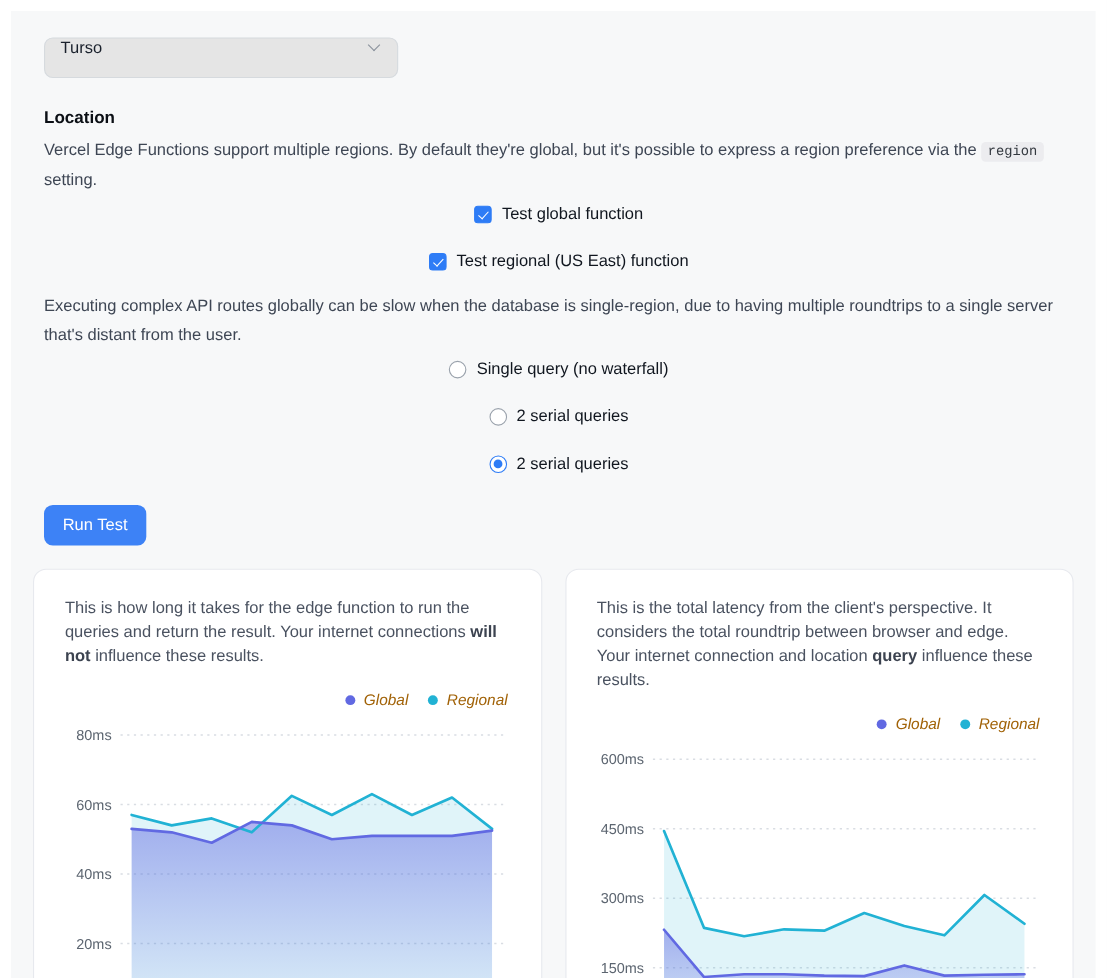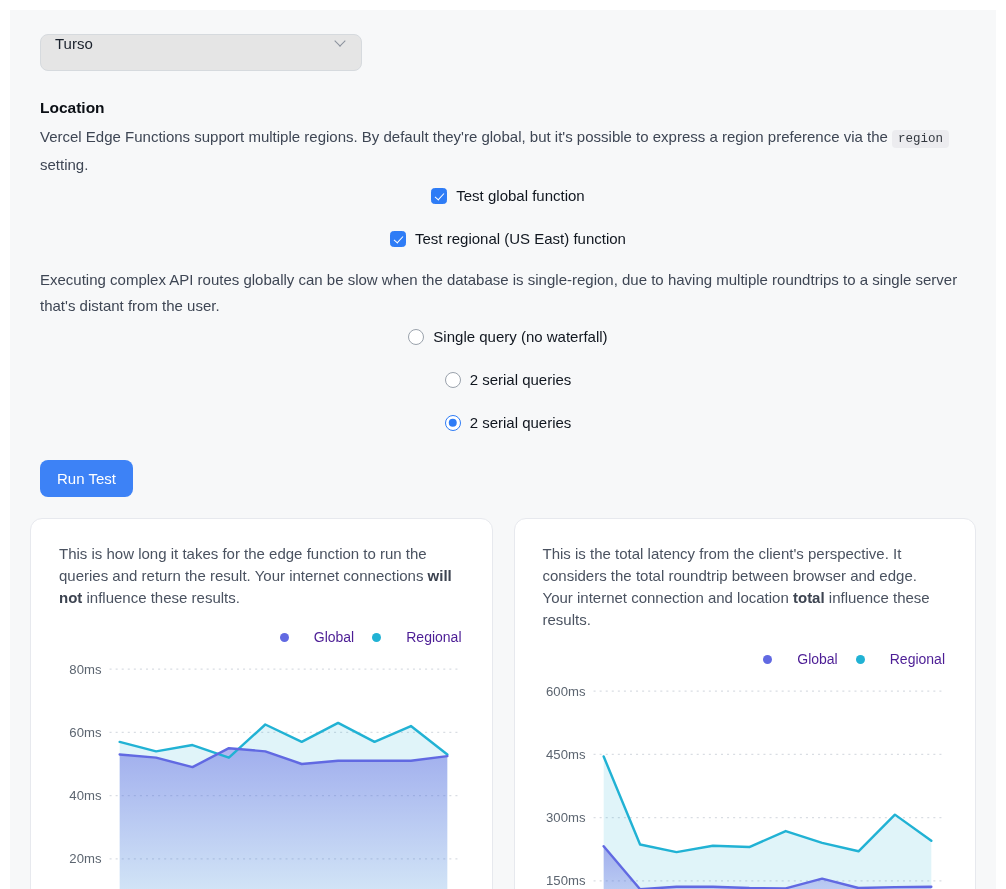--- a/index.html
+++ b/index.html
@@ -42,21 +42,21 @@
   .run-btn { margin:29px 0 0 10px; background:#3d82f6; color:#fff; border:none; border-radius:8px;
              padding:10px 17px; font-size:15px; font-weight:500; font-family:"Liberation Sans",sans-serif; cursor:pointer; }
 
   .cards { display:grid; grid-template-columns:1fr 1fr; gap:21px; margin:21px 0 0 0; }
   .card { background:#fff; border:1px solid #e7e9ee; border-radius:12px; padding:24px 28px 20px 28px; }
   .card-title { font-size:19px; font-weight:600; color:#2b3444; margin:0 0 7px 0; letter-spacing:0.1px; }
   .card-desc { font-size:15px; line-height:22px; color:#4a5260; margin:0; }
   .card-desc b { color:#3c4350; }
 
   .legend { display:flex; justify-content:flex-end; align-items:center; gap:18px; margin:20px 2px 8px 0; }
-  .legend-item { display:flex; align-items:center; gap:25px; font-size:14px; color:#4c1d95; }
+  .legend-item { display:flex; align-items:center; gap:8px; font-size:14px; color:#a16207;font-style:italic; }
   .dot { width:9px; height:9px; border-radius:50%; display:inline-block; }
 
   .chart-box { width:100%; }
   .chart-box svg { display:block; }
   .tick { fill:#5c6570; font-size:13px; font-family:"Liberation Sans", sans-serif; }
 </style>
 </head>
 <body>
 
 <div class="page">
@@ -146,21 +146,21 @@
               <text class="tick" x="240" y="292" text-anchor="middle">#6</text>
               <text class="tick" x="276" y="292" text-anchor="middle">#7</text>
               <text class="tick" x="312" y="292" text-anchor="middle">#8</text>
               <text class="tick" x="348" y="292" text-anchor="middle">#9</text>
               <text class="tick" x="384" y="292" text-anchor="middle">#10</text>
             </svg>
           </div>
       </div>
 
       <div class="card">
-        <p class="card-desc"><span>This is the total latency from the client's perspective. It considers the total roundtrip between browser and edge. Your internet connection and location </span><b>total</b><span> influence these results.</span></p>
+        <p class="card-desc"><span>This is the total latency from the client's perspective. It considers the total roundtrip between browser and edge. Your internet connection and location </span><b>query</b><span> influence these results.</span></p>
         <div class="legend">
           <span class="legend-item">
             <span class="dot" style="background: rgb(97, 105, 226);"></span>
             <span>Global</span>
           </span>
           <span class="legend-item">
             <span class="dot" style="background: rgb(33, 178, 212);"></span>
             <span>Regional</span>
           </span>
         </div>

